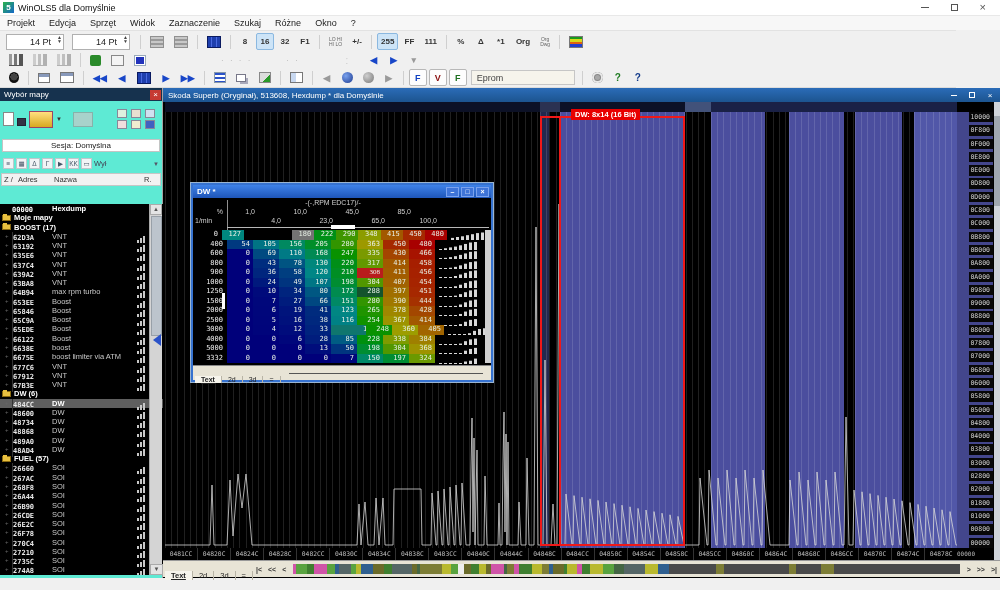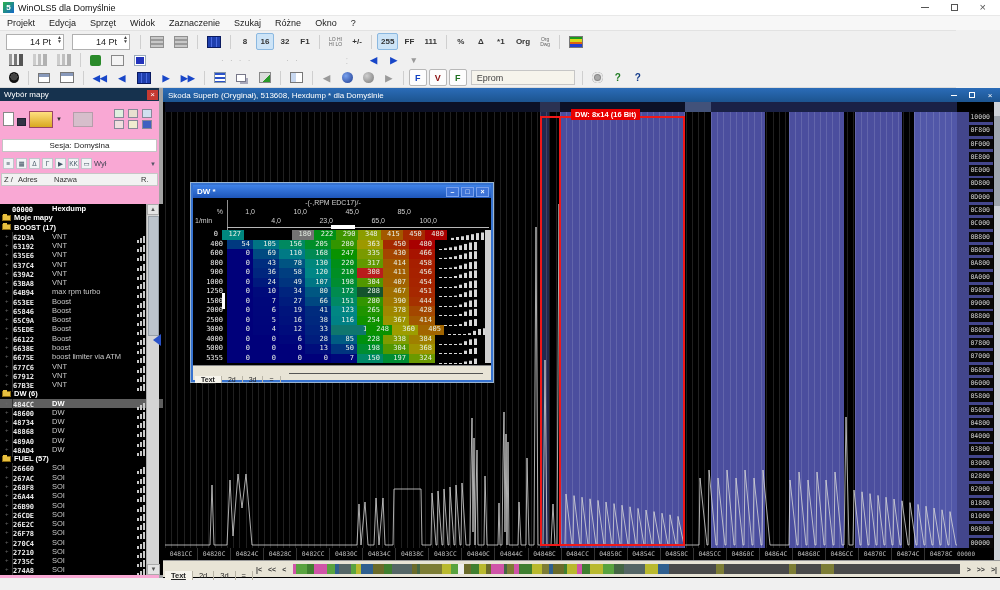--- a/index.html
+++ b/index.html
@@ -58,21 +58,21 @@
   .ic.cascade{border:1px solid #778;background:#fff;box-shadow:3px 3px 0 -1px #aab;width:10px;height:8px;margin-right:3px;}
   .ic.import{border:1px solid #888;background:linear-gradient(135deg,#ddd 60%,#2a9a2a 60%);width:12px;height:11px;}
   .ic.winsplit{border:1px solid #777;background:linear-gradient(90deg,#c8d8f0 0 5px,#fff 5px);width:13px;height:11px;}
   .ic.globe{background:radial-gradient(circle at 35% 35%,#7aa2ee,#1c3a90);border-radius:50%;width:11px;height:11px;}
   .ic.globe2{background:radial-gradient(circle at 35% 35%,#cfcfcf,#777);border-radius:50%;width:11px;height:11px;}
   .ic.gear{background:#a8a8a8;border-radius:50%;box-shadow:inset 0 0 0 2px #e8e8e8, inset 0 0 0 3px #888;width:11px;height:11px;}
   .tdots{font-size:8px;color:#bbb;letter-spacing:2px;flex:none;}
   .eprom{width:104px;height:15px;background:#f6f4ec;border:1px solid #c6c6c6;font-size:9px;color:#444;
          display:flex;align-items:center;padding-left:5px;margin:0 3px;flex:none;}
   
-  .sidebar{position:absolute;left:0;top:88px;width:163px;height:490px;background:#f9a8d4;border-right:4px solid #a3a3a3;}
+  .sidebar{position:absolute;left:0;top:88px;width:163px;height:490px;background:#5eead4;border-right:1px solid #a3a3a3;}
   .sb-head{height:13px;background:#16324e;color:#fff;font-size:8px;display:flex;align-items:center;padding-left:4px;}
   .sb-close{margin-left:auto;width:11px;height:10px;background:#c63a32;color:#fff;font-size:8px;line-height:9px;
             text-align:center;margin-right:1px;}
   .sb-icons{height:36px;display:flex;align-items:center;gap:3px;padding:2px 3px;}
   .bigic{flex:none;}
   .bi-doc{width:11px;height:14px;background:#fff;border:1px solid #888;}
   .bi-save{width:9px;height:8px;background:#334;border:1px solid #223;margin-top:6px;}
   .bi-folder{width:24px;height:17px;background:linear-gradient(#ffe080,#d8a820);border:1px solid #946;position:relative;}
   .bi-drop{font-size:6px;color:#333;}
   .bi-gray{width:20px;height:15px;background:#c8c8c8;border:1px solid #999;opacity:.7;margin-left:8px;}
@@ -1052,21 +1052,21 @@
                 <rect x="35" y="1.3666666666666663" width="3" height="7.633333333333334" fill="#d8d8d8"></rect>
               </svg></span>
           </div>
           <div class="dwrow">
             <span class="dwh">900</span>
             <span class="dwc" style="background: rgb(0, 0, 122);">0</span>
             <span class="dwc" style="background: rgb(0, 38, 126);">36</span>
             <span class="dwc" style="background: rgb(0, 62, 128);">58</span>
             <span class="dwc" style="background: rgb(0, 134, 134);">120</span>
             <span class="dwc" style="background: rgb(0, 142, 36);">210</span>
-            <span class="dwc" style="background: #b91c1c;">308</span>
+            <span class="dwc" style="background: #b91c1c; font-family: Liberation Serif, serif;">308</span>
             <span class="dwc" style="background: rgb(162, 93, 0);">411</span>
             <span class="dwc" style="background: rgb(166, 33, 0);">456</span>
             <span class="dwbars"><svg width="40" height="9">
                 <rect x="0" y="8" width="3" height="1" fill="#d8d8d8"></rect>
                 <rect x="5" y="8" width="3" height="1" fill="#d8d8d8"></rect>
                 <rect x="10" y="8" width="3" height="1" fill="#d8d8d8"></rect>
                 <rect x="15" y="7" width="3" height="2" fill="#d8d8d8"></rect>
                 <rect x="20" y="5.5" width="3" height="3.5" fill="#d8d8d8"></rect>
                 <rect x="25" y="3.8666666666666663" width="3" height="5.133333333333334" fill="#d8d8d8"></rect>
                 <rect x="30" y="2.1500000000000004" width="3" height="6.85" fill="#d8d8d8"></rect>
@@ -1095,21 +1095,21 @@
               </svg></span>
           </div>
           <div class="dwrow">
             <span class="dwh">1250</span>
             <span class="dwc" style="background: rgb(0, 0, 122);">0</span>
             <span class="dwc" style="background: rgb(0, 10, 123);">10</span>
             <span class="dwc" style="background: rgb(0, 36, 126);">34</span>
             <span class="dwc" style="background: rgb(0, 87, 130);">80</span>
             <span class="dwc" style="background: rgb(0, 139, 79);">172</span>
             <span class="dwc" style="background: #14532d;">288</span>
-            <span class="dwc" style="background: rgb(160, 111, 0);">467</span>
+            <span class="dwc" style="background: rgb(160, 111, 0);">397</span>
             <span class="dwc" style="background: rgb(166, 40, 0);">451</span>
             <span class="dwbars"><svg width="40" height="9">
                 <rect x="0" y="8" width="3" height="1" fill="#d8d8d8"></rect>
                 <rect x="5" y="8" width="3" height="1" fill="#d8d8d8"></rect>
                 <rect x="10" y="8" width="3" height="1" fill="#d8d8d8"></rect>
                 <rect x="15" y="7.666666666666667" width="3" height="1.3333333333333333" fill="#d8d8d8"></rect>
                 <rect x="20" y="6.133333333333333" width="3" height="2.8666666666666667" fill="#d8d8d8"></rect>
                 <rect x="25" y="4.2" width="3" height="4.8" fill="#d8d8d8"></rect>
                 <rect x="30" y="2.3833333333333337" width="3" height="6.616666666666666" fill="#d8d8d8"></rect>
                 <rect x="35" y="1.4833333333333334" width="3" height="7.516666666666667" fill="#d8d8d8"></rect>
@@ -1235,21 +1235,21 @@
                 <rect x="5" y="8" width="3" height="1" fill="#d8d8d8"></rect>
                 <rect x="10" y="8" width="3" height="1" fill="#d8d8d8"></rect>
                 <rect x="15" y="8" width="3" height="1" fill="#d8d8d8"></rect>
                 <rect x="20" y="8" width="3" height="1" fill="#d8d8d8"></rect>
                 <rect x="25" y="5.7" width="3" height="3.3" fill="#d8d8d8"></rect>
                 <rect x="30" y="3.9333333333333336" width="3" height="5.066666666666666" fill="#d8d8d8"></rect>
                 <rect x="35" y="2.8666666666666663" width="3" height="6.133333333333334" fill="#d8d8d8"></rect>
               </svg></span>
           </div>
           <div class="dwrow">
-            <span class="dwh">5355</span>
+            <span class="dwh">3332</span>
             <span class="dwc" style="background: rgb(0, 0, 122);">0</span>
             <span class="dwc" style="background: rgb(0, 0, 122);">0</span>
             <span class="dwc" style="background: rgb(0, 0, 122);">0</span>
             <span class="dwc" style="background: rgb(0, 0, 122);">0</span>
             <span class="dwc" style="background: rgb(0, 7, 123);">7</span>
             <span class="dwc" style="background: rgb(0, 137, 103);">150</span>
             <span class="dwc" style="background: rgb(0, 141, 51);">197</span>
             <span class="dwc" style="background: rgb(107, 153, 0);">324</span>
             <span class="dwbars"><svg width="40" height="9">
                 <rect x="0" y="8" width="3" height="1" fill="#d8d8d8"></rect>

